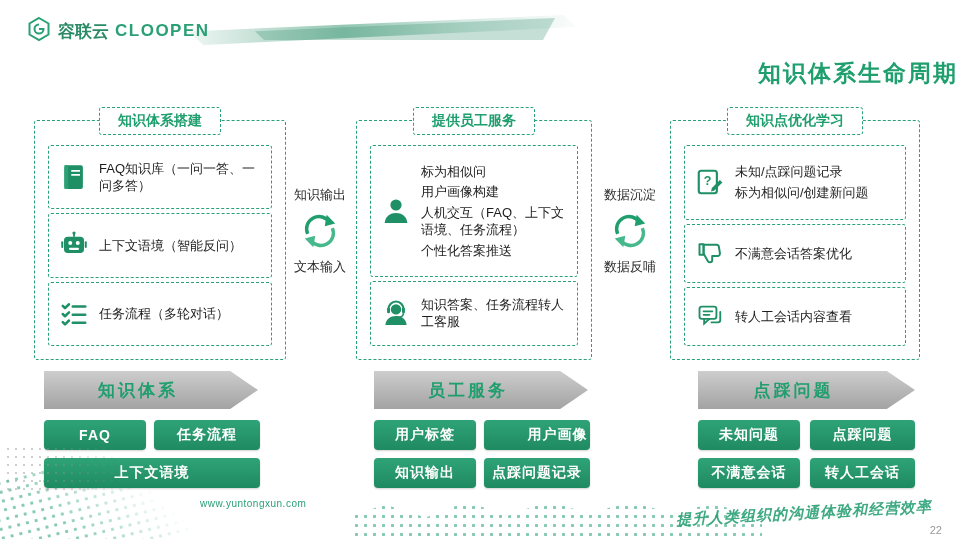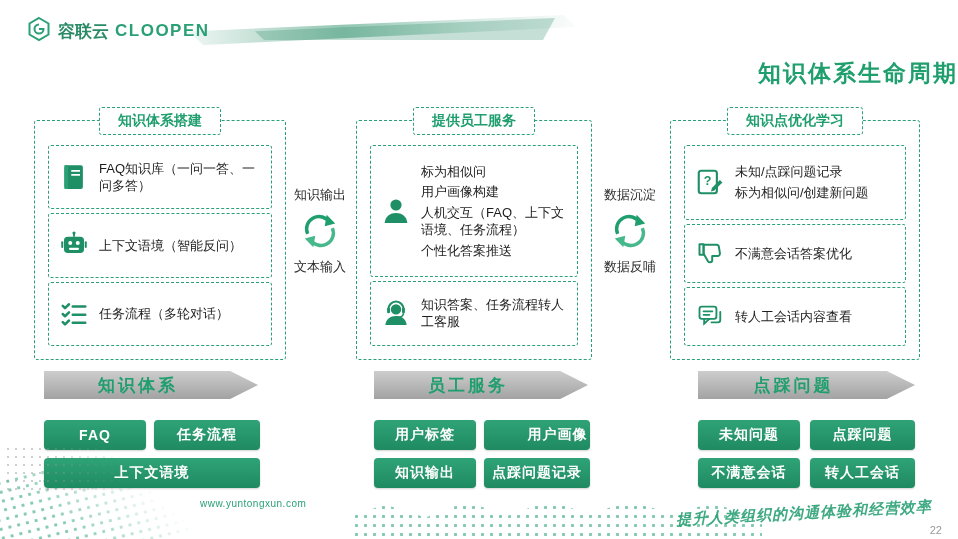--- a/index.html
+++ b/index.html
@@ -56,21 +56,21 @@
   .item-tall{ flex:2.3; align-items:center; }
   .lines div{ margin:3px 0; }
   
   .connector{ position:absolute; top:186px; width:76px; text-align:center; }
   .connector1{ left:282px; }
   .connector2{ left:592px; }
   .connector .lbl{ font-size:13px; color:#2b2b2b; font-weight:500; }
   .connector svg{ display:block; margin:8px auto; }
   
   .stage{
-    position:absolute; top:371px; height:28px;
+    position:absolute; top:371px; height:38px;
     clip-path:polygon(0 0,87% 0,100% 50%,87% 100%,0 100%);
     background:linear-gradient(180deg,#cdcdcd,#a3a3a3);
     display:flex; align-items:center; justify-content:center; padding-right:26px;
     color:var(--green); font-weight:bold; font-size:17px; letter-spacing:3px;
   }
   .stage1{ left:44px;  width:214px; }
   .stage2{ left:374px; width:214px; }
   .stage3{ left:698px; width:217px; }
   
   .tag{

